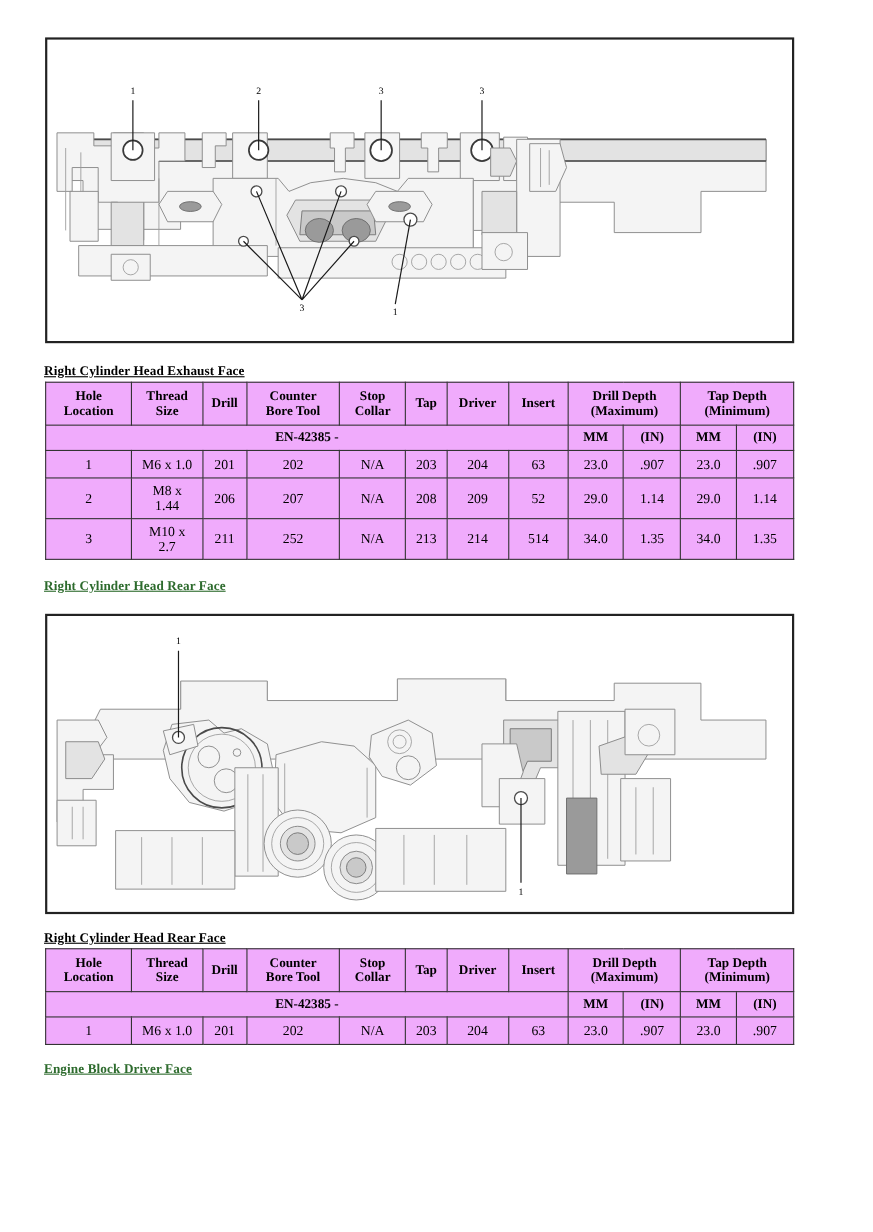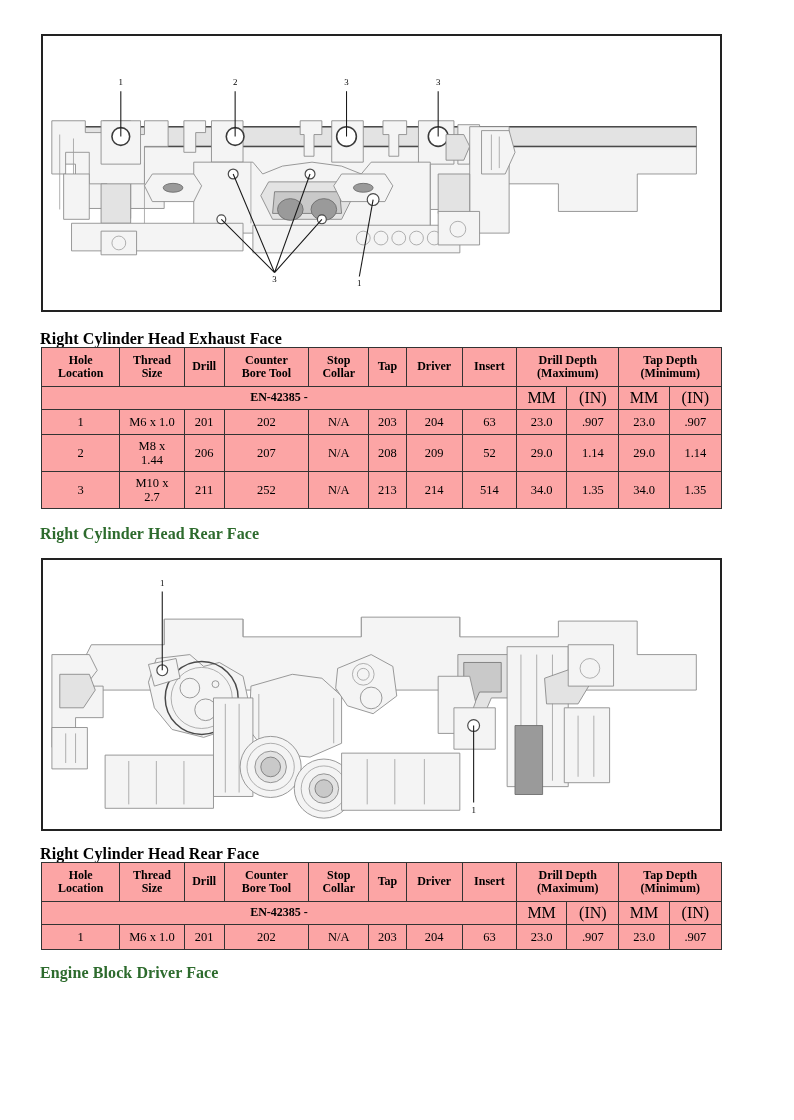--- a/index.html
+++ b/index.html
@@ -33,41 +33,42 @@
   #figure-exhaust-frame { left: 41px; top: 34px; width: 681px; height: 278px; }
   #figure-rear-frame    { left: 41px; top: 558px; width: 681px; height: 273px; }
 
   .figure-svg { display: block; width: 100%; height: 100%; }
 
   
   .heading {
     position: absolute;
     font-family: "Liberation Serif", serif;
     font-weight: bold;
-    font-size: 16px;
+    font-size: 12px;
     letter-spacing: 0.1px;
     white-space: nowrap;
+    text-decoration: underline;
   }
   .heading-black { color: #000000; }
   .heading-green { color: #2d6b2d; }
 
   #heading-exhaust-table { left: 40px; top: 330px; }
   #heading-rear-face-green { left: 40px; top: 525px; }
   #heading-rear-table { left: 40px; top: 845px; }
   #heading-engine-block-front { left: 40px; top: 964px; }
 
   
   .spec-table {
     position: absolute;
     border-collapse: collapse;
     table-layout: fixed;
     font-family: "Liberation Serif", serif;
     font-size: 12px;
     color: #000;
-    background: #fca5a5;
+    background: #f0abfc;
   }
   #table-exhaust { left: 41px; top: 347px; width: 681px; }
   #table-rear    { left: 41px; top: 862px; width: 681px; }
 
   .spec-table th,
   .spec-table td {
     border: 1px solid #333333;
     text-align: center;
     vertical-align: middle;
     padding: 1px 2px;
@@ -81,22 +82,22 @@
     font-weight: normal;
     font-size: 12.5px;
   }
   .spec-table thead tr.hdr-main th { height: 36px; }
   .spec-table tr.tool-row td { height: 20px; }
   .spec-table tr.tool-row td.tool-name {
     font-weight: bold;
     font-size: 12px;
   }
   .spec-table tr.tool-row td.unit-cell {
-    font-weight: normal;
-    font-size: 16px;
+    font-weight: bold;
+    font-size: 12px;
   }
   .spec-table tbody tr.data-row td { height: 22px; }
   .spec-table tbody tr.data-row.tall td { height: 34px; }
 
   
   .col-hole    { width: 78px; }
   .col-thread  { width: 64px; }
   .col-drill   { width: 40px; }
   .col-counter { width: 84px; }
   .col-stop    { width: 60px; }

